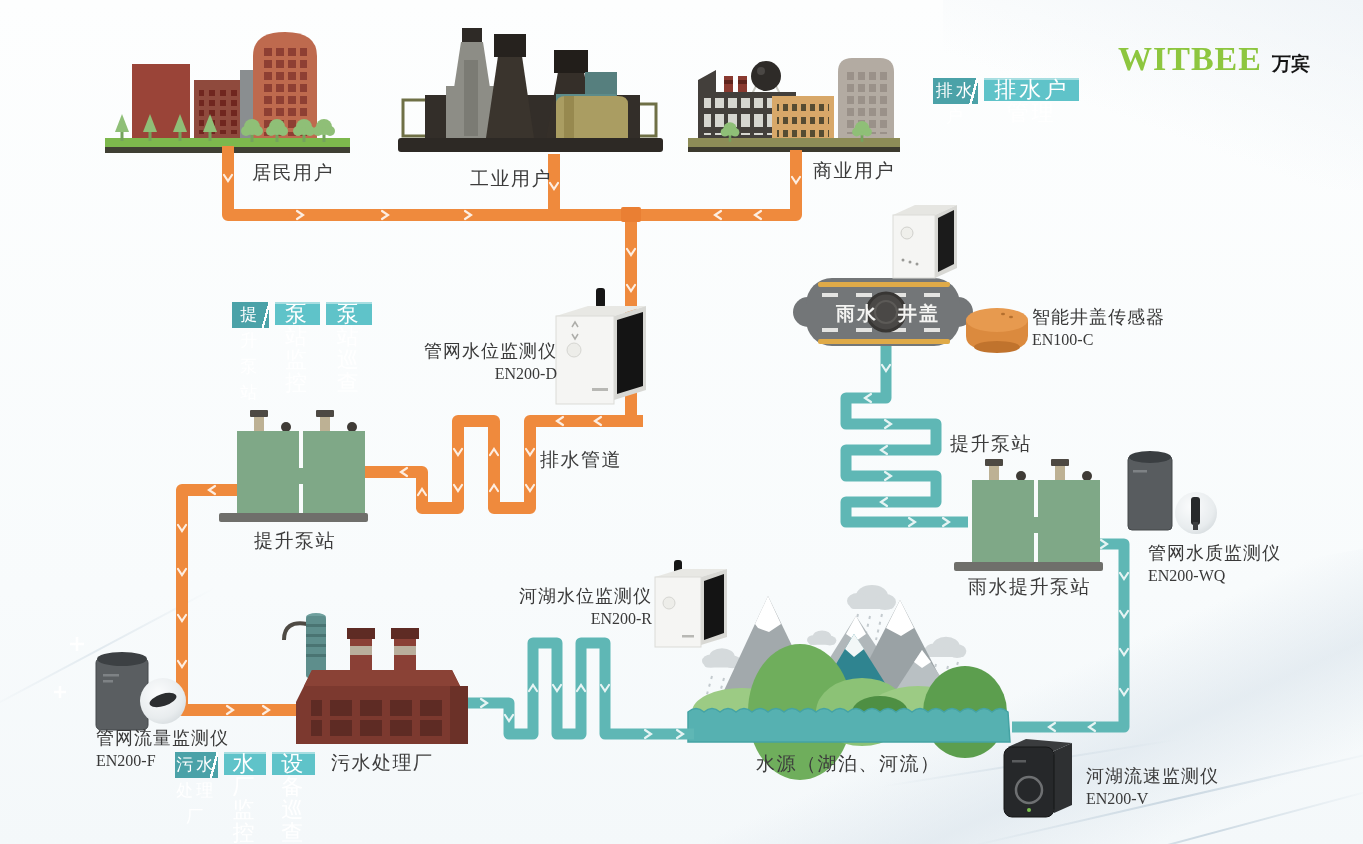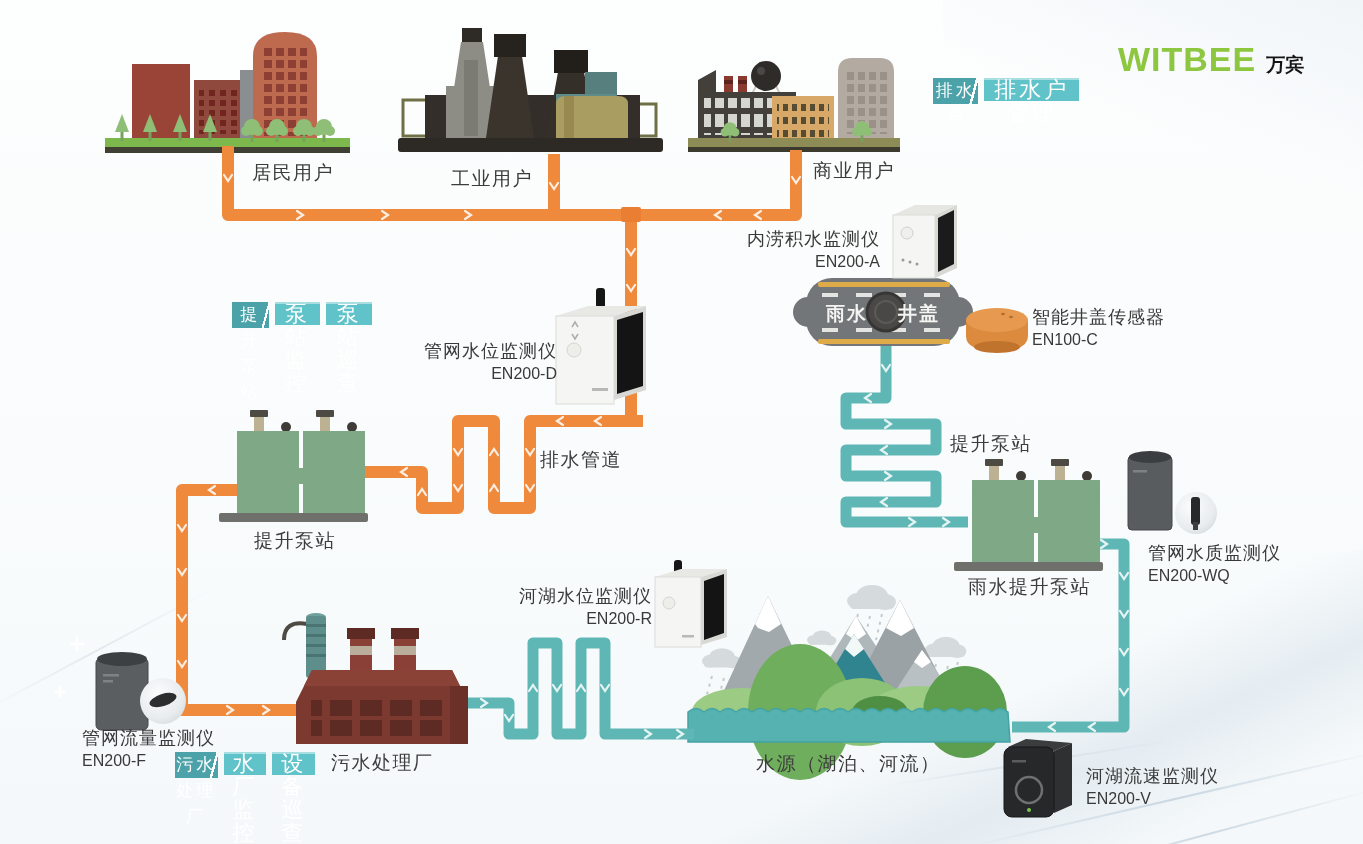--- a/index.html
+++ b/index.html
@@ -1,18 +1,18 @@
 <!DOCTYPE html>
 <html><head>
 <meta charset="utf-8">
 <style>
   html,body{margin:0;padding:0;background:#fff}
   .stage{position:relative;width:1363px;height:844px;overflow:hidden;
          background:linear-gradient(180deg,#FDFEFE 0%,#F8FBFC 70%,#F4F8FA 100%);
-         font-family:Liberation Sans, sans-serif;}
+         font-family:Liberation Serif, serif;}
   .sw{position:absolute;pointer-events:none}
   .bgline{position:absolute;height:2px;pointer-events:none;
           background:linear-gradient(90deg,transparent,rgba(186,203,216,.7),transparent)}
   .cap{position:absolute;font-size:19px;color:#3C3C3C;letter-spacing:1.5px;white-space:nowrap}
   .dev{position:absolute;color:#393939;white-space:nowrap}
   .dev .n{font-size:18px;line-height:23px;letter-spacing:1px}
   .dev .m{font-size:16px;line-height:21px}
   .dev.right{text-align:right}
   .tags{position:absolute;display:flex;flex-direction:row;gap:6px}
   .tag-h{height:26px;line-height:26px;text-align:center;color:#fff;font-size:17px;letter-spacing:3px;
@@ -376,68 +376,64 @@
         <ellipse cx="1011" cy="317" rx="2" ry="1.2" fill="#B46F2E"></ellipse>
     </g>
   </svg>
 
   <div class="logo">
     <span class="en">WITBEE</span>
     <span class="cn">万宾</span>
   </div>
 
   <div class="cap" style="left:214px;top:160px;width:120px;text-align:right">居民用户</div>
-  <div class="cap" style="left:432px;top:166px;width:120px;text-align:center">工业用户</div>
+  <div class="cap" style="left:432px;top:166px;width:120px;text-align:right">工业用户</div>
   <div class="cap" style="left:794px;top:158px;width:120px;text-align:center">商业用户</div>
   <div class="cap" style="left:235px;top:528px;width:120px;text-align:center">提升泵站</div>
   <div class="cap" style="left:540px;top:447px">排水管道</div>
   <div class="cap" style="left:950px;top:431px">提升泵站</div>
   <div class="cap" style="left:968px;top:574px">雨水提升泵站</div>
   <div class="cap" style="left:331px;top:750px">污水处理厂</div>
   <div class="cap" style="left:756px;top:751px">水源（湖泊、河流）</div>
 
-  <div class="roadtxt" style="left:826px;top:301px;width:52px;text-align:left">雨水</div>
+  <div class="roadtxt" style="left:826px;top:301px;width:52px;text-align:right">雨水</div>
   <div class="roadtxt" style="left:898px;top:301px;width:52px;text-align:left">井盖</div>
 
   <div class="tags" style="left:933px;top:78px;width:146px">
     <div class="tag-h">排水户</div>
     <div class="tag-i">排水户管理</div>
   </div>
   <div class="tags" style="left:232px;top:302px;width:140px">
     <div class="tag-h">提升泵站</div>
     <div class="tag-i">泵站监控</div>
     <div class="tag-i">泵站巡查</div>
   </div>
   <div class="tags" style="left:175px;top:752px;width:140px">
     <div class="tag-h">污水处理厂</div>
     <div class="tag-i">水厂监控</div>
     <div class="tag-i">设备巡查</div>
   </div>
 
-  <div class="dev right" style="left:700px;top:228px;width:180px">
-    <div class="n">内涝积水监测仪</div>
-    <div class="m">EN200-A</div>
-  </div>
   <div class="dev" style="left:1032px;top:306px">
     <div class="n">智能井盖传感器</div>
     <div class="m">EN100-C</div>
   </div>
   <div class="dev right" style="left:377px;top:340px;width:180px">
     <div class="n">管网水位监测仪</div>
     <div class="m">EN200-D</div>
   </div>
   <div class="dev" style="left:1148px;top:542px">
     <div class="n">管网水质监测仪</div>
     <div class="m">EN200-WQ</div>
   </div>
   <div class="dev right" style="left:472px;top:585px;width:180px">
     <div class="n">河湖水位监测仪</div>
     <div class="m">EN200-R</div>
   </div>
-  <div class="dev" style="left:82px;top:727px">
+  <div class="dev" style="left:96px;top:727px">
     <div class="n">管网流量监测仪</div>
     <div class="m">EN200-F</div>
   </div>
   <div class="dev" style="left:1086px;top:765px">
     <div class="n">河湖流速监测仪</div>
     <div class="m">EN200-V</div>
   </div>
 
 </div>
 

